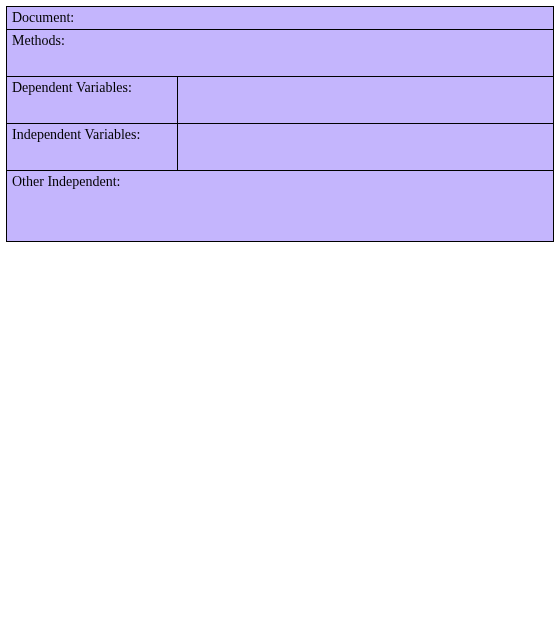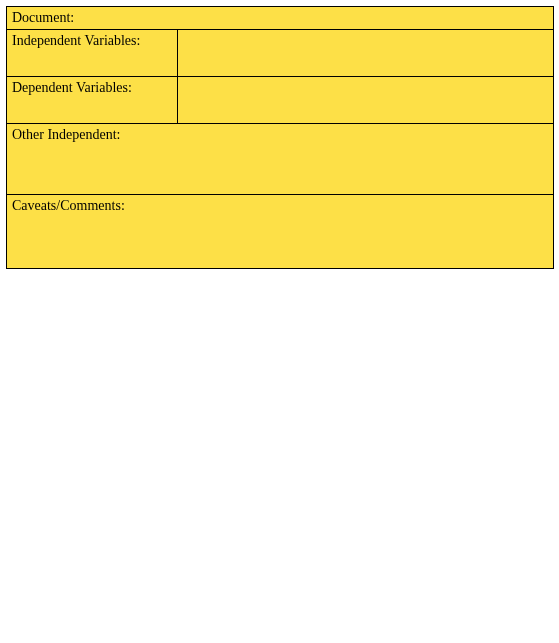--- a/index.html
+++ b/index.html
@@ -1,17 +1,17 @@
 <!DOCTYPE html>
 <html><head>
 <meta charset="utf-8">
 <style>
 body { margin:0; background:#fff; font-family:"Times New Roman",serif; font-size:14px; color:#000; }
 .sheet { width:559px; height:643px; position:relative; }
-.form { position:absolute; left:6px; top:6px; width:546px; border:1.5px solid #000; background:#fde047; display:flex; flex-direction:column; }
+.form { position:absolute; left:6px; top:6px; width:546px; border:1.5px solid #000; background:#c4b5fd; display:flex; flex-direction:column; }
 .row { border-bottom:1.5px solid #000; display:flex; }
 .row:last-child { border-bottom:none; }
 .cell { padding:3px 5px 0 5px; }
 .split > .cell:first-child { border-right:1.5px solid #000; }
 .lbl { white-space:nowrap; }
 </style>
 </head>
 <body>
 
 <div class="sheet">
@@ -20,48 +20,48 @@
     <div class="row" style="height:22px">
       <div class="cell" style="flex:1">
         <span class="lbl">Document:</span>
         <span></span>
       </div>
     </div>
 
 
 
 
+    <div class="row" style="height:46px">
+      <div class="cell" style="flex:1">
+        <span class="lbl">Methods:</span>
+        <span></span>
+      </div>
+    </div>
 
     <div class="row split" style="height:46px">
       <div class="cell" style="width:160px">
-        <span class="lbl">Independent Variables:</span>
+        <span class="lbl">Dependent Variables:</span>
       </div>
       <div class="cell" style="flex:1">
         <span></span>
       </div>
     </div>
 
     <div class="row split" style="height:46px">
       <div class="cell" style="width:160px">
-        <span class="lbl">Dependent Variables:</span>
+        <span class="lbl">Independent Variables:</span>
       </div>
       <div class="cell" style="flex:1">
         <span></span>
       </div>
     </div>
 
 
     <div class="row" style="height:70px">
       <div class="cell" style="flex:1">
         <span class="lbl">Other Independent:</span>
         <span></span>
       </div>
     </div>
 
-    <div class="row" style="height:73px">
-      <div class="cell" style="flex:1">
-        <span class="lbl">Caveats/Comments:</span>
-        <span></span>
-      </div>
-    </div>
 
   </div>
 </div>
 
 </body></html>

